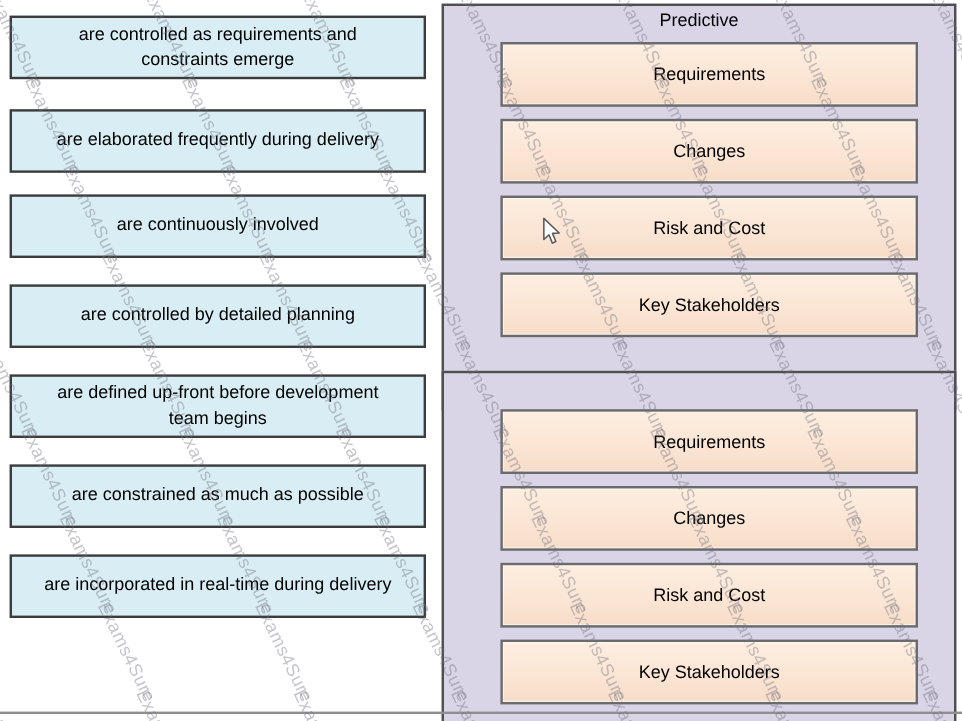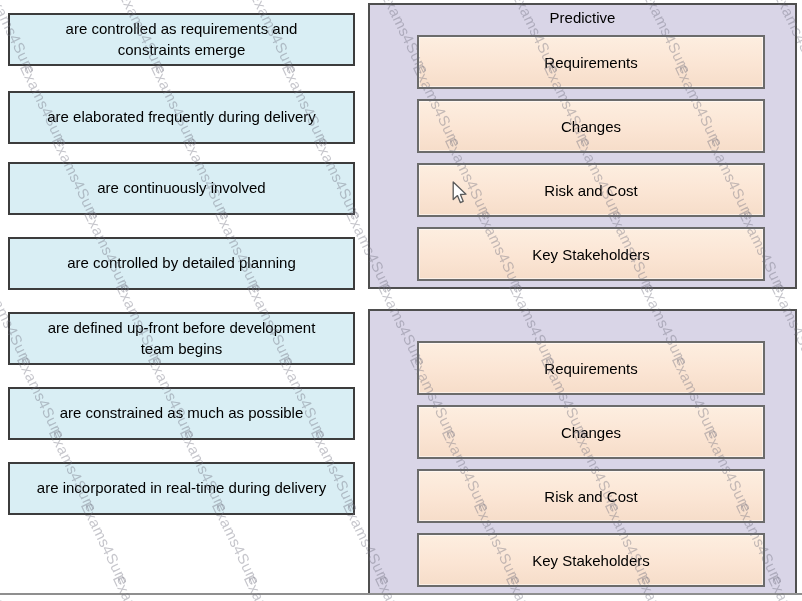--- a/index.html
+++ b/index.html
@@ -31,21 +31,21 @@
     line-height: 1.35;
     color: #000;
     white-space: pre-line;
   }
 
   
   .panel {
     position: absolute;
     left: 368px;
     width: 429px;
-    height: 286px;
+    height: 339px;
     box-sizing: border-box;
     background: var(--panel-fill, #d9d5e7);
     border: 2px solid var(--panel-border, #4f4f4f);
   }
   .panel-title {
     margin-top: 4px;
     text-align: center;
     font-size: 15px;
     color: #000;
   }

